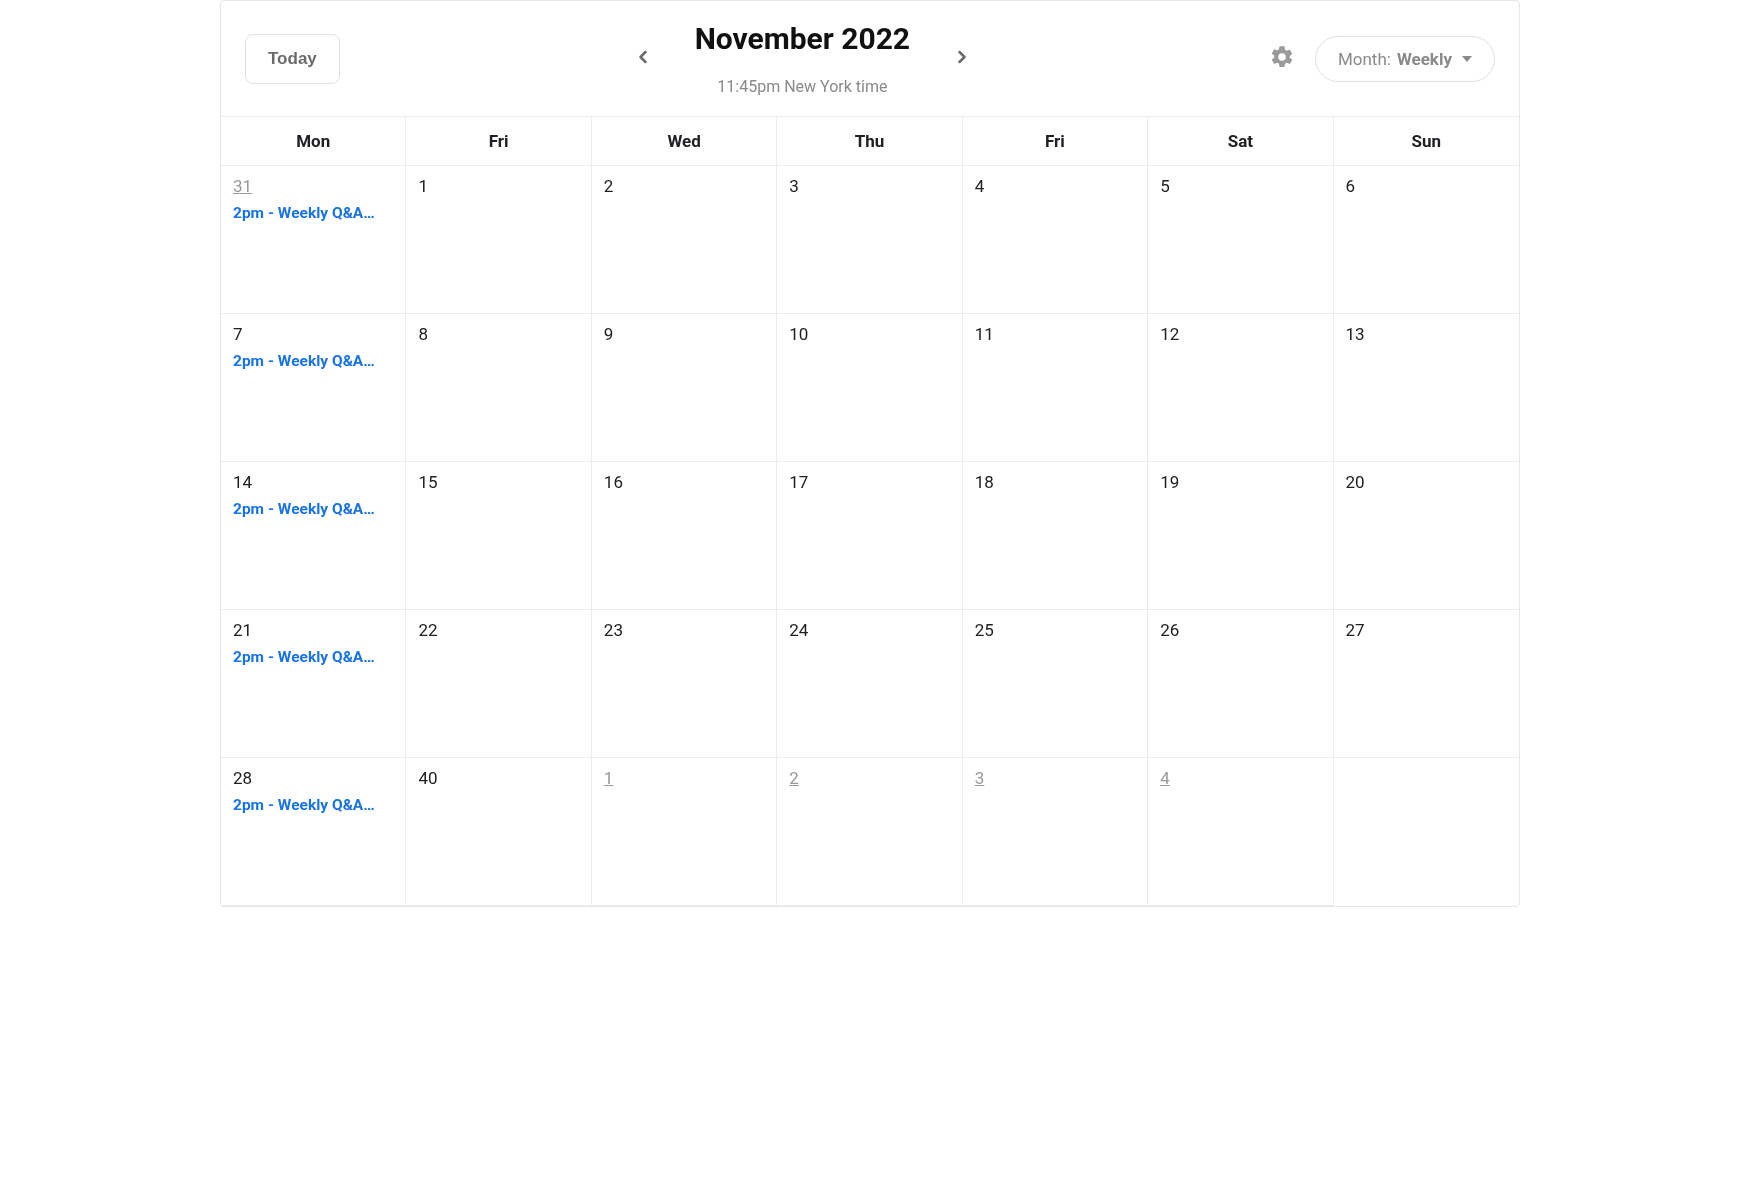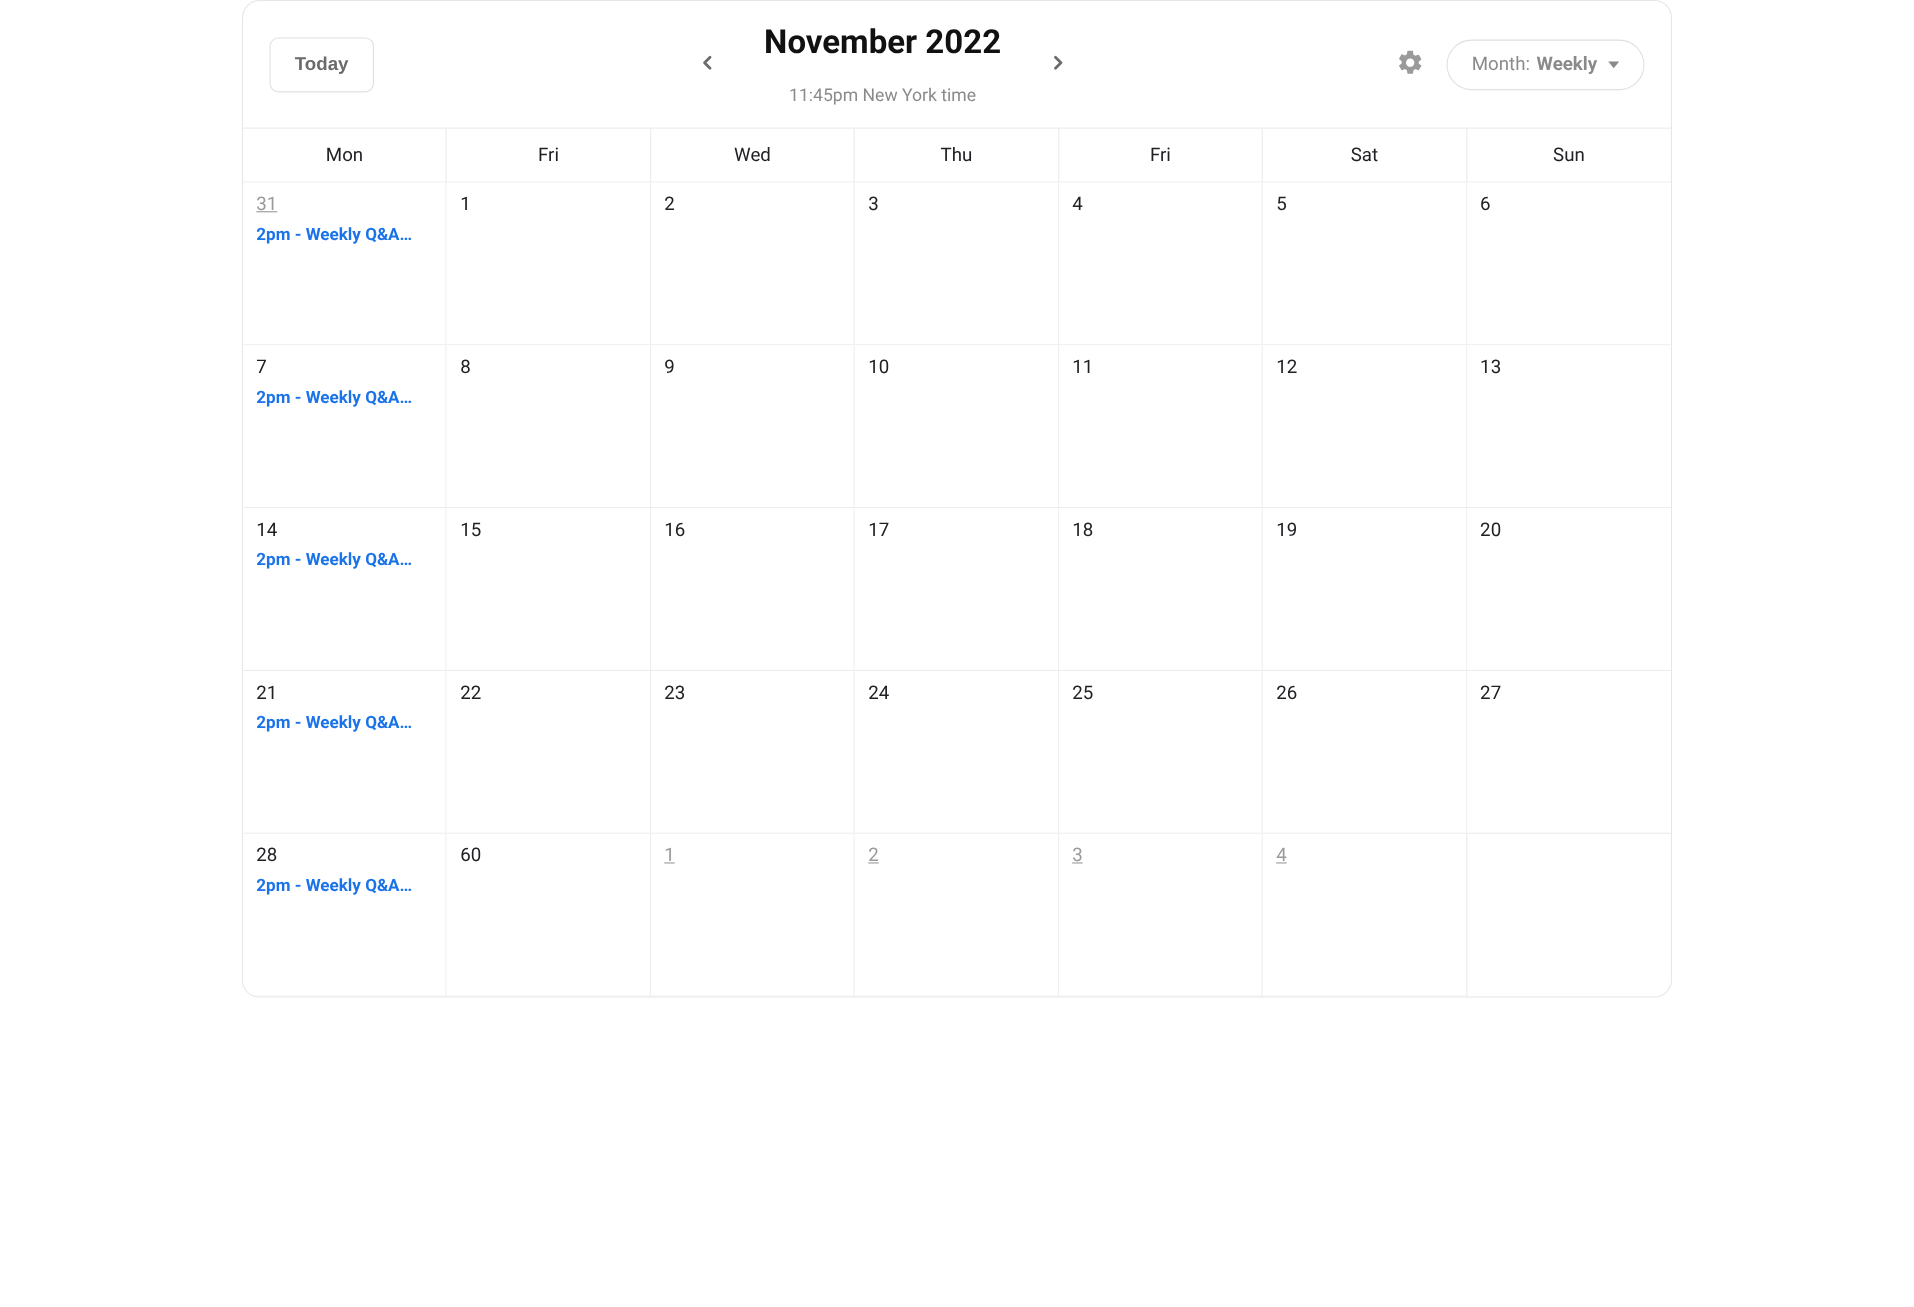--- a/index.html
+++ b/index.html
@@ -7,21 +7,21 @@
     margin: 0;
     padding: 0;
     font-family: -apple-system, BlinkMacSystemFont, "Segoe UI", Roboto, Helvetica, Arial, sans-serif;
     background: #fff;
     color: #202124;
   }
   .calendar-wrap {
     width: 1300px;
     margin: 0 auto;
     border: 1px solid #e6e6e6;
-    border-radius: 16px;
+    border-radius: 4px;
     background: #fff;
     overflow: hidden;
   }
   
   .toolbar {
     display: flex;
     align-items: center;
     padding: 20px 24px 20px 24px;
   }
   .today-btn {
@@ -100,21 +100,21 @@
     margin-left: 4px;
   }
   
   .grid-head {
     display: grid;
     grid-template-columns: repeat(7, 1fr);
     border-top: 1px solid #ececec;
   }
   .grid-head .hcell {
     text-align: center;
-    font-weight: 400;
+    font-weight: 700;
     font-size: 17px;
     padding: 14px 0;
     border-right: 1px solid #ececec;
     border-bottom: 1px solid #ececec;
   }
   .grid-head .hcell:last-child { border-right: none; }
   .grid-body {
     display: grid;
     grid-template-columns: repeat(7, 1fr);
   }
@@ -285,21 +285,21 @@
         <div class="day-num">26</div>
       </div>
       <div class="dcell">
         <div class="day-num">27</div>
       </div>
       <div class="dcell">
         <div class="day-num">28</div>
         <div class="event">2pm - Weekly Q&amp;A…</div>
       </div>
       <div class="dcell">
-        <div class="day-num">60</div>
+        <div class="day-num">40</div>
       </div>
       <div class="dcell">
         <div class="day-num muted">1</div>
       </div>
       <div class="dcell">
         <div class="day-num muted">2</div>
       </div>
       <div class="dcell">
         <div class="day-num muted">3</div>
       </div>

